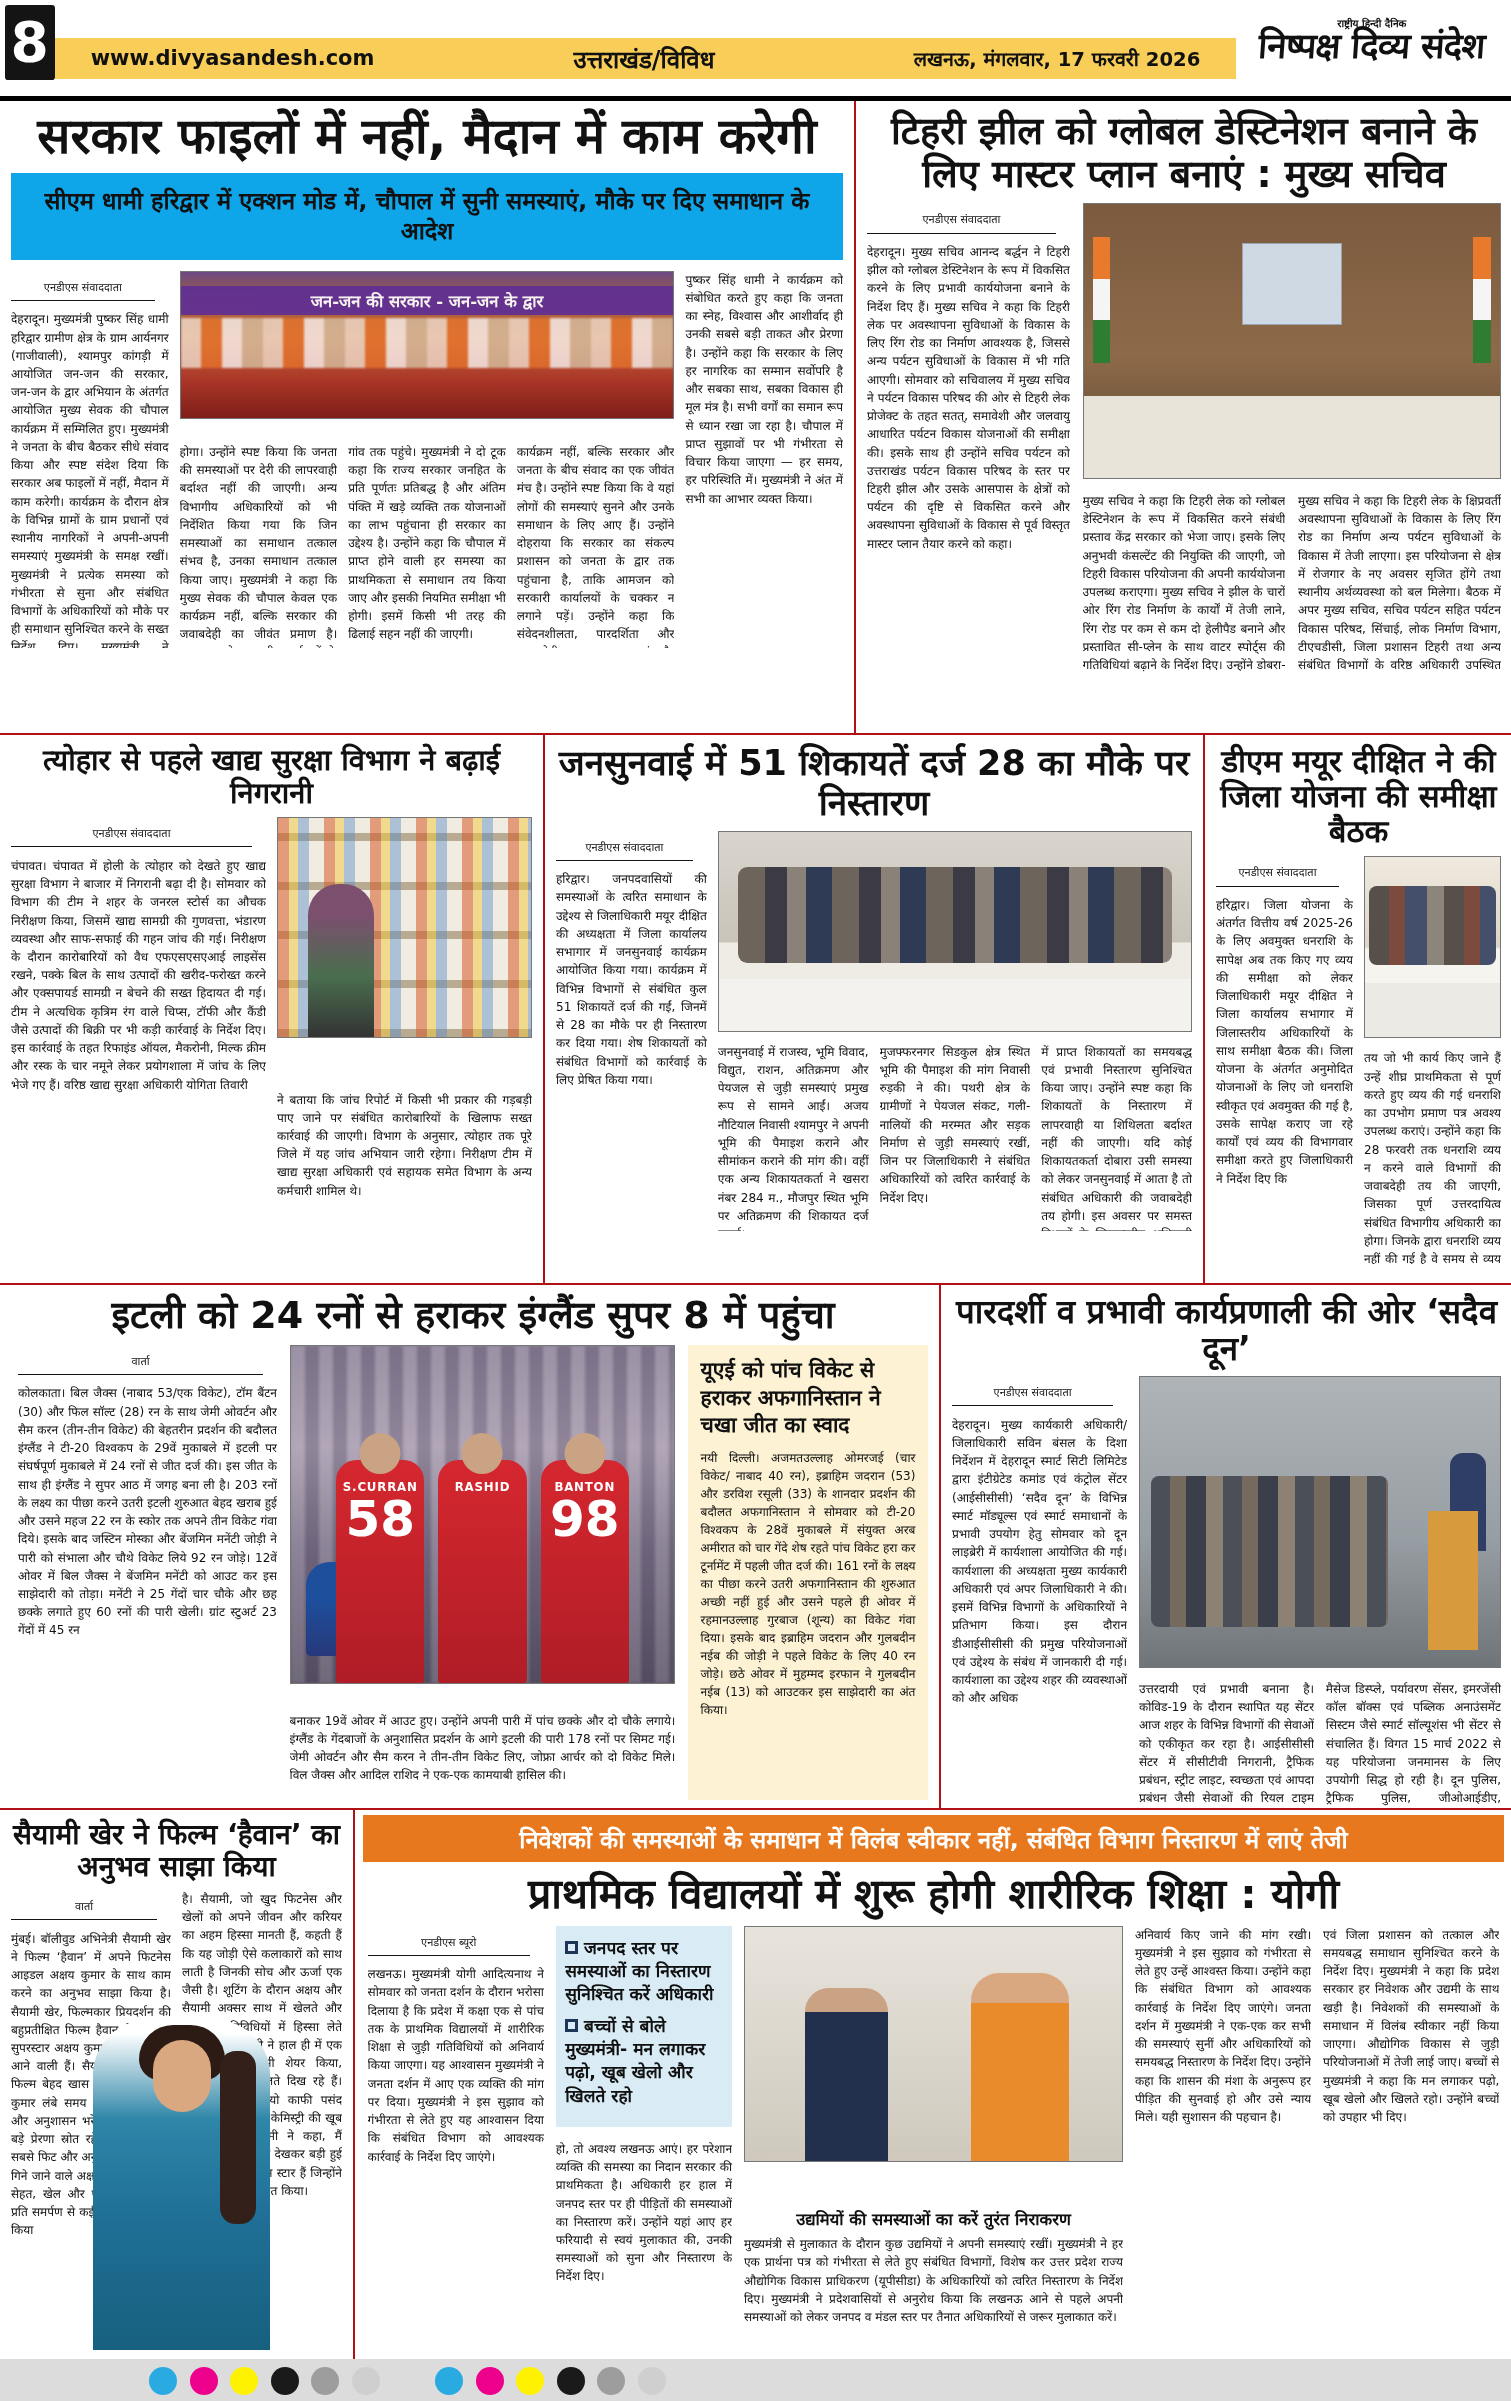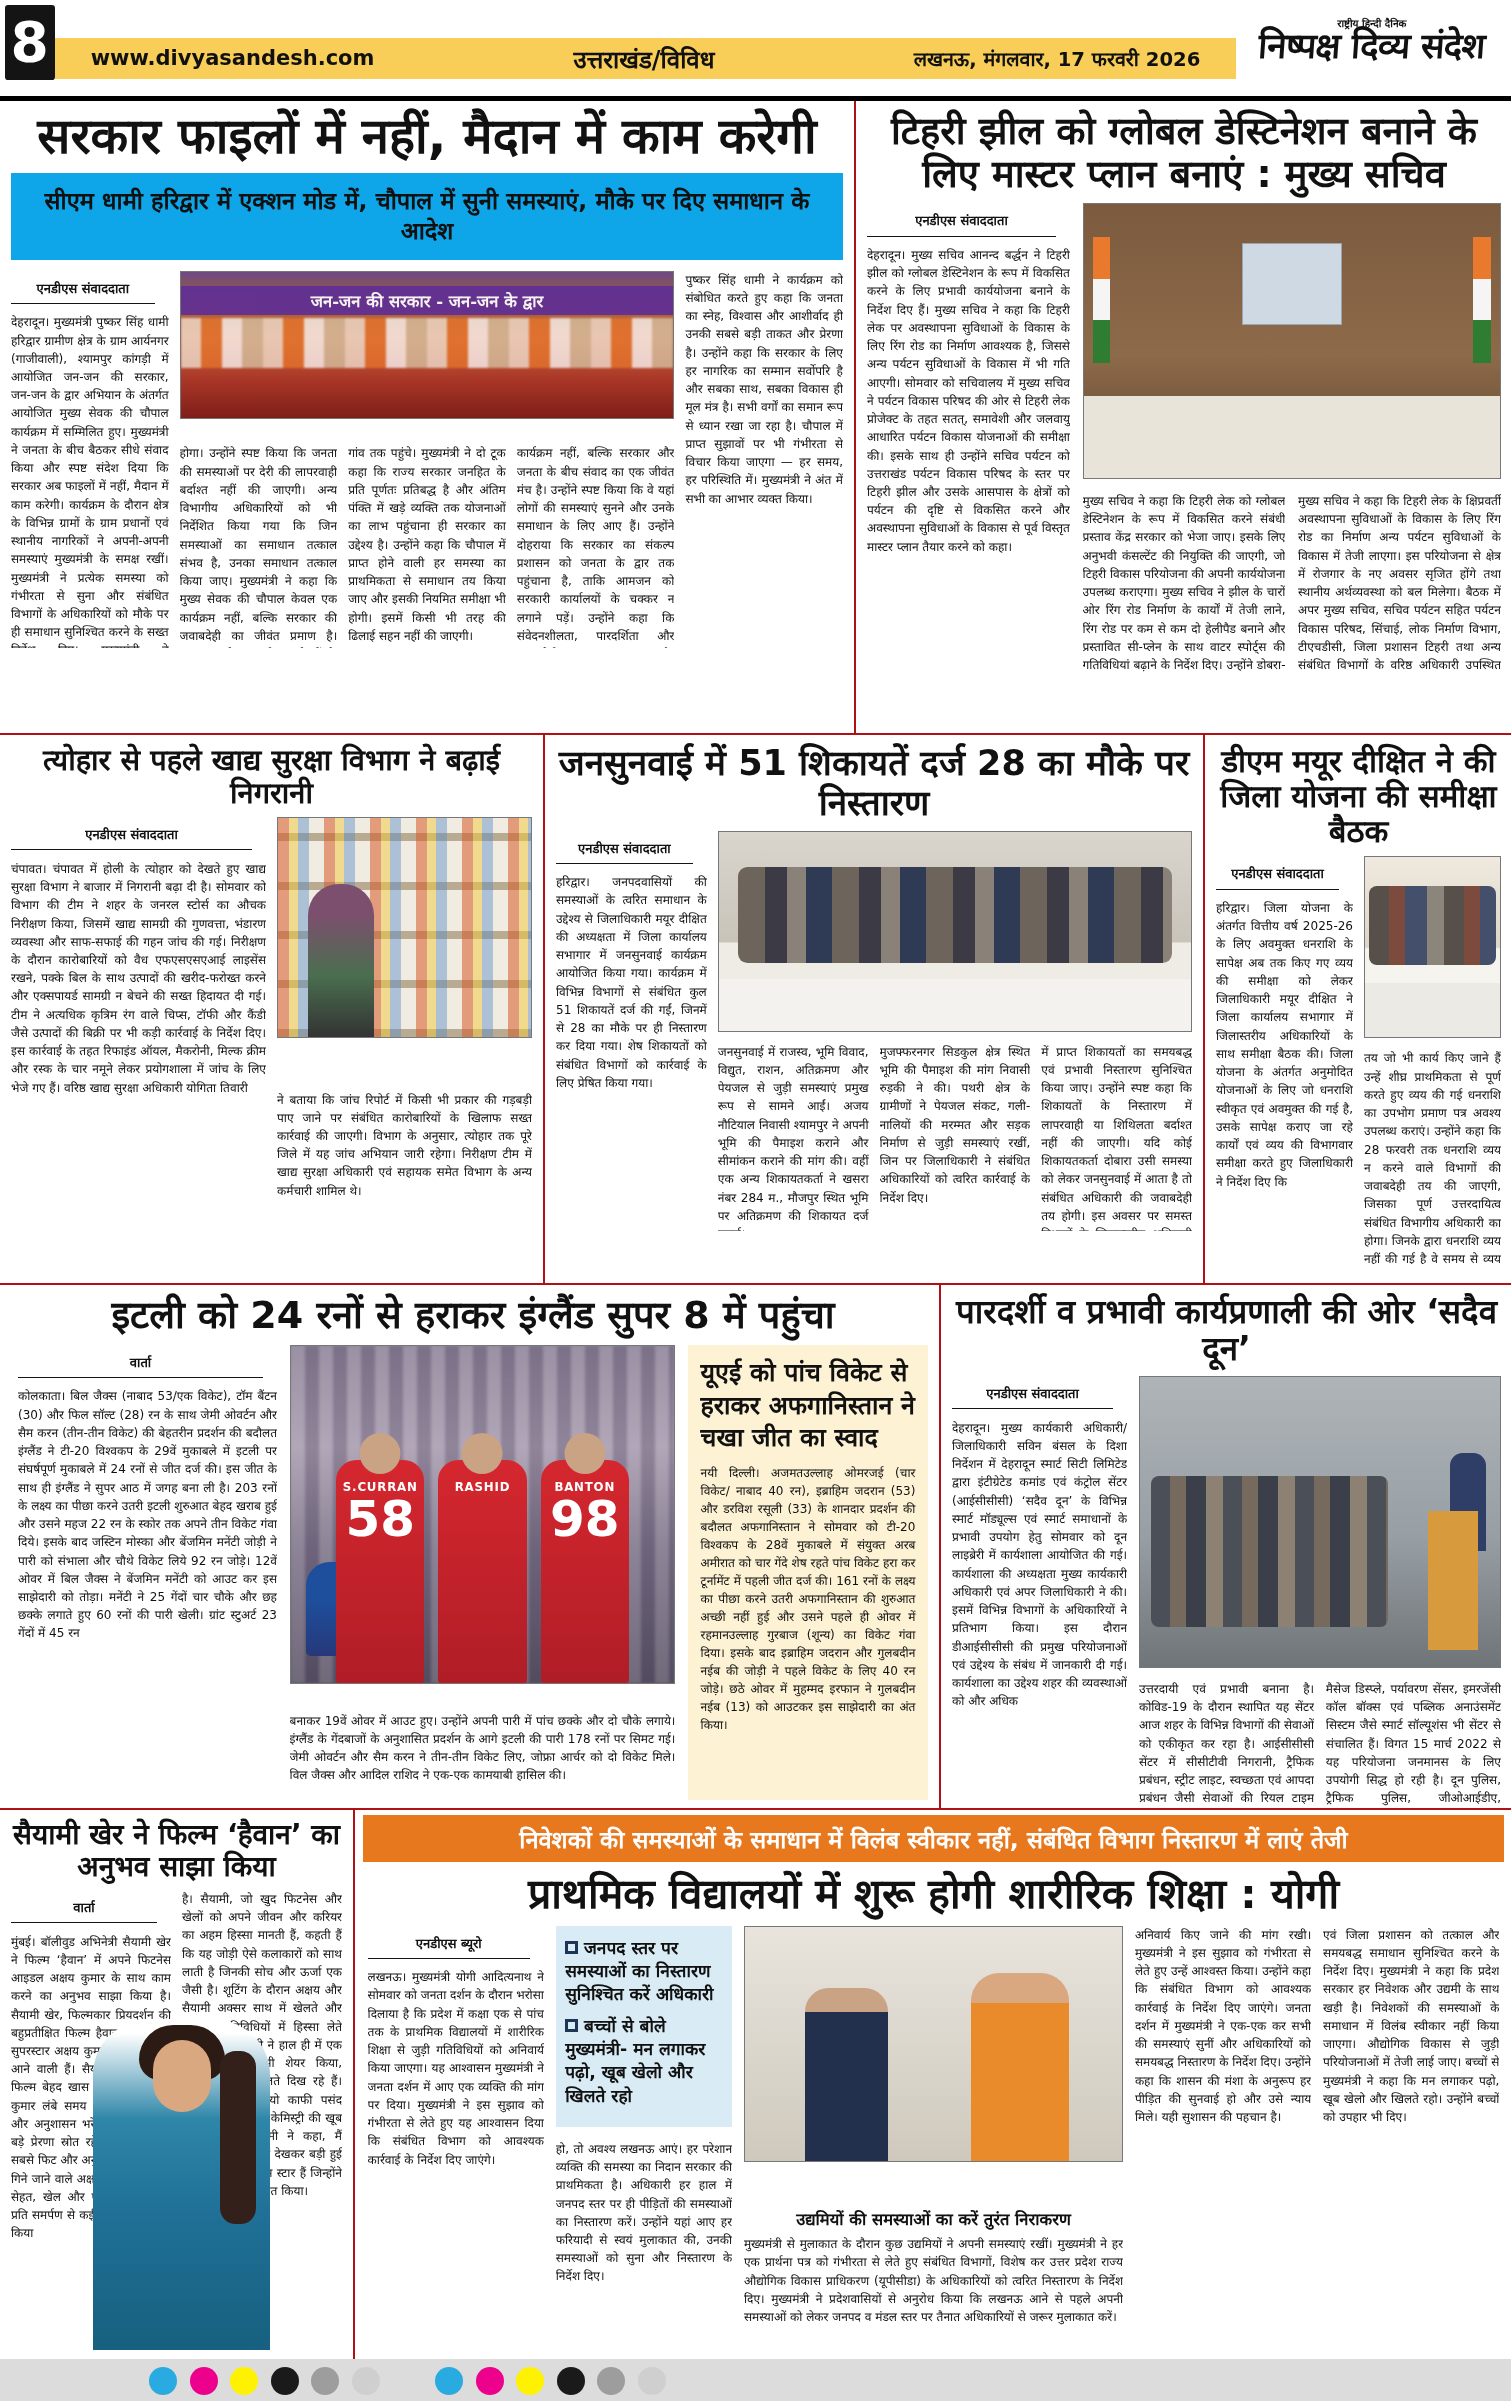--- a/index.html
+++ b/index.html
@@ -18,21 +18,21 @@
   .masthead { width:271px; text-align:center; padding-top:14px; line-height:1; }
   .masthead .tagline { font-size:10.2px; font-weight:bold; }
   .masthead .title { font-size:35px; font-weight:800; letter-spacing:-0.8px; transform:skewX(-4deg); }
   .header-rule { position:absolute; left:0; right:0; bottom:0; height:5.5px; background:#000; }
 
   
   .row { display:flex; border-top:2.4px solid #b01116; }
   .art { padding:3.1px 11px 0 11px; overflow:hidden; }
   .vsep { border-right:2.4px solid #b01116; }
   h1.head { font-weight:700; text-align:center; line-height:1.12; margin:6.3px 0 7.9px 0; }
-  .byline { font-weight:bold; font-size:13px; text-align:center; padding:7.9px 0 6.3px 0;
+  .byline { font-weight:normal; font-size:11px; text-align:center; padding:7.9px 0 6.3px 0;
             border-bottom:1.6px solid #141414; margin:0 14px 9.4px 0; }
   .txt { font-size:12px; line-height:1.52; text-align:justify; overflow:hidden; }
   .txt::first-letter {}
   .photo { border:0.8px solid #777; overflow:hidden; position:relative; }
 
   
   .row-top { height:632px; border-top:none; }
   .art-cm { width:856px; }
   .art-cm h1.head { font-size:49px; }
   .subhead { background:#0ea5e9; font-size:23.6px; font-weight:700; text-align:center;
@@ -110,21 +110,21 @@
   .jersey { width:23%; height:92%; background:linear-gradient(180deg,#d5272f 0%,#b01d26 100%);
             border-radius:20.4px 20.4px 3.1px 3.1px; position:relative; color:#fff; text-align:center; }
   .jersey .head { position:absolute; top:-27px; left:50%; transform:translateX(-50%);
                   width:41px; height:41px; border-radius:50%; background:#caa284; }
   .jersey .pname { font-size:11.8px; font-weight:bold; margin-top:20.4px; letter-spacing:0.8px; }
   .jersey .pnum { font-size:50px; font-weight:bold; line-height:1; }
   .helmet { position:absolute; left:4%; bottom:8%; width:57px; height:94px;
             background:linear-gradient(180deg,#1d4f9c 40%,#27387a 100%); border-radius:23.6px 23.6px 4.7px 4.7px; }
   .ck-under { grid-column:2; grid-row:2; }
   .ck-box { grid-column:3; grid-row:1/3; background:#fdf2d4; padding:12.6px 12.6px; overflow:hidden; }
-  .ck-box .bt { font-size:25px; font-weight:bold; line-height:1.3; margin-bottom:9.4px; }
+  .ck-box .bt { font-size:21px; font-weight:bold; line-height:1.3; margin-bottom:9.4px; }
   .ck-box .bb { font-size:12px; line-height:1.5; text-align:justify; }
 
   .art-sadaiv { flex:1; }
   .art-sadaiv h1.head { font-size:33px; }
   .sd-grid { display:grid; grid-template-columns:repeat(3,1fr); gap:11.8px; height:455px; overflow:hidden; }
   .sd-c1 { grid-column:1; grid-row:1/3; }
   .sd-photo { grid-column:2/4; grid-row:1; height:292px;
       background:linear-gradient(180deg,#aeb4b8 0%,#989fa4 55%,#6f7478 100%); }
   .sd-photo .aud { position:absolute; bottom:14%; left:3%; width:66%; height:52%;
       background:repeating-linear-gradient(90deg,#4b4f57 0 19px,#766a5e 19px 35px,#3a3f49 35px 55px,#8d8174 55px 72px); border-radius:7.9px; filter:blur(0.5px); }

